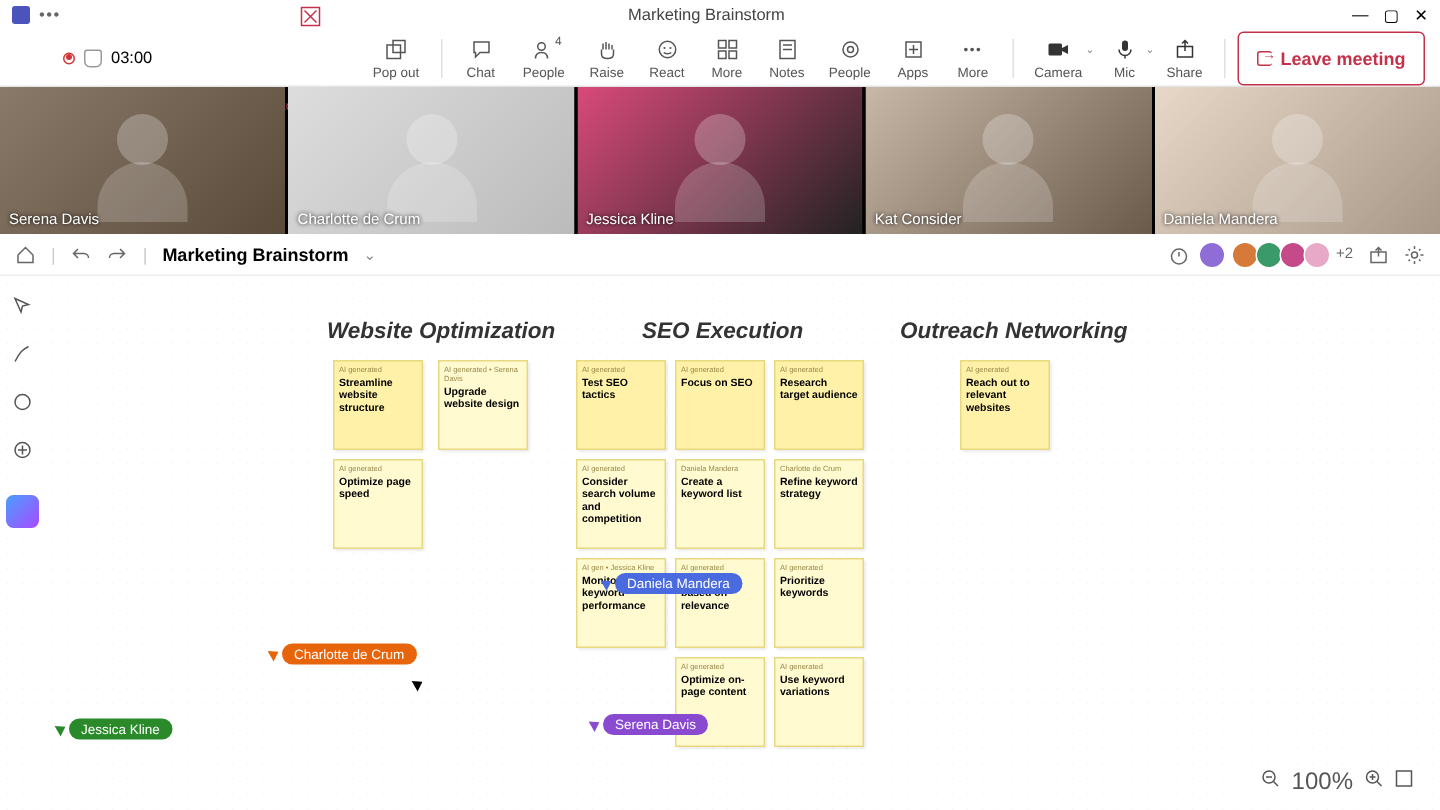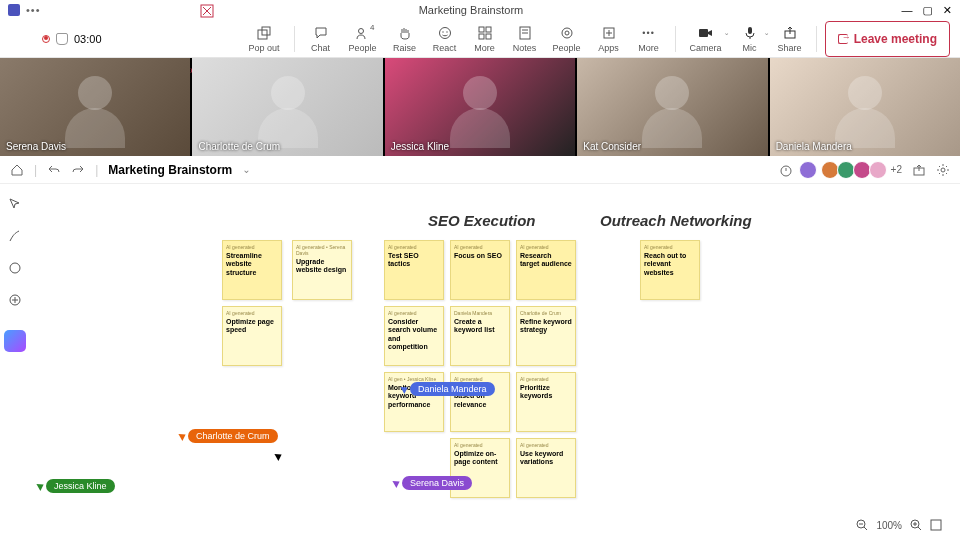--- a/index.html
+++ b/index.html
@@ -66,21 +66,21 @@
 
 .cursor { position:absolute; display:flex; align-items:center; gap:2px;}
 .cursor .ptr { width:0;height:0;border-left:6px solid;border-top:4px solid transparent;border-bottom:4px solid transparent; transform:rotate(-30deg);}
 .cursor .lbl { color:#fff; font-size:9px; padding:2px 8px; border-radius:9px;}
 .c-orange .ptr{border-left-color:#e8640a;} .c-orange .lbl{background:#e8640a;}
 .c-green  .ptr{border-left-color:#2a8a2a;} .c-green  .lbl{background:#2a8a2a;}
 .c-blue   .ptr{border-left-color:#4a6ae0;} .c-blue   .lbl{background:#4a6ae0;}
 .c-purple .ptr{border-left-color:#8a4ad0;} .c-purple .lbl{background:#8a4ad0;}
 .c-black  .ptr{border-left-color:#000;}
 
-.zoom { position:absolute; right:10px; bottom:6px; display:flex; align-items:flex-end; gap:8px; font-size:10px; color:#555; background:rgba(255,255,255,.9); padding:3px 8px; border-radius:4px;}
+.zoom { position:absolute; right:10px; bottom:6px; display:flex; align-items:flex-start; gap:8px; font-size:16px; color:#555; background:rgba(255,255,255,.9); padding:3px 8px; border-radius:4px;}
 .zoom .zi { cursor:pointer; }
 
 svg{display:block;}
 </style>
 </head>
 <body>
 
 <div class="titlebar">
   <div class="left">
     <span class="app-icon"></span>
@@ -348,20 +348,21 @@
     <span class="tool">
         <svg width="14" height="14">
           <circle cx="7" cy="7" r="5" fill="none" stroke="#555"></circle>
           <line x1="7" y1="4" x2="7" y2="10" stroke="#555"></line>
           <line x1="4" y1="7" x2="10" y2="7" stroke="#555"></line>
         </svg>
       </span>
     <span class="copilot"></span>
   </div>
 
+  <div class="colhead" style="left:218px;top:28px;">Website Optimization</div>
   <div class="colhead" style="left:428px;top:28px;">SEO Execution</div>
   <div class="colhead" style="left:600px;top:28px;">Outreach Networking</div>
 
   <div class="note" style="left:222px;top:56px;"><span class="tag">AI generated</span><span class="txt">Streamline website structure</span></div>
   <div class="note pale" style="left:292px;top:56px;"><span class="tag">AI generated • Serena Davis</span><span class="txt">Upgrade website design</span></div>
   <div class="note pale" style="left:222px;top:122px;"><span class="tag">AI generated</span><span class="txt">Optimize page speed</span></div>
 
   <div class="note" style="left:384px;top:56px;"><span class="tag">AI generated</span><span class="txt">Test SEO tactics</span></div>
   <div class="note" style="left:450px;top:56px;"><span class="tag">AI generated</span><span class="txt">Focus on SEO</span></div>
   <div class="note" style="left:516px;top:56px;"><span class="tag">AI generated</span><span class="txt">Research target audience</span></div>

